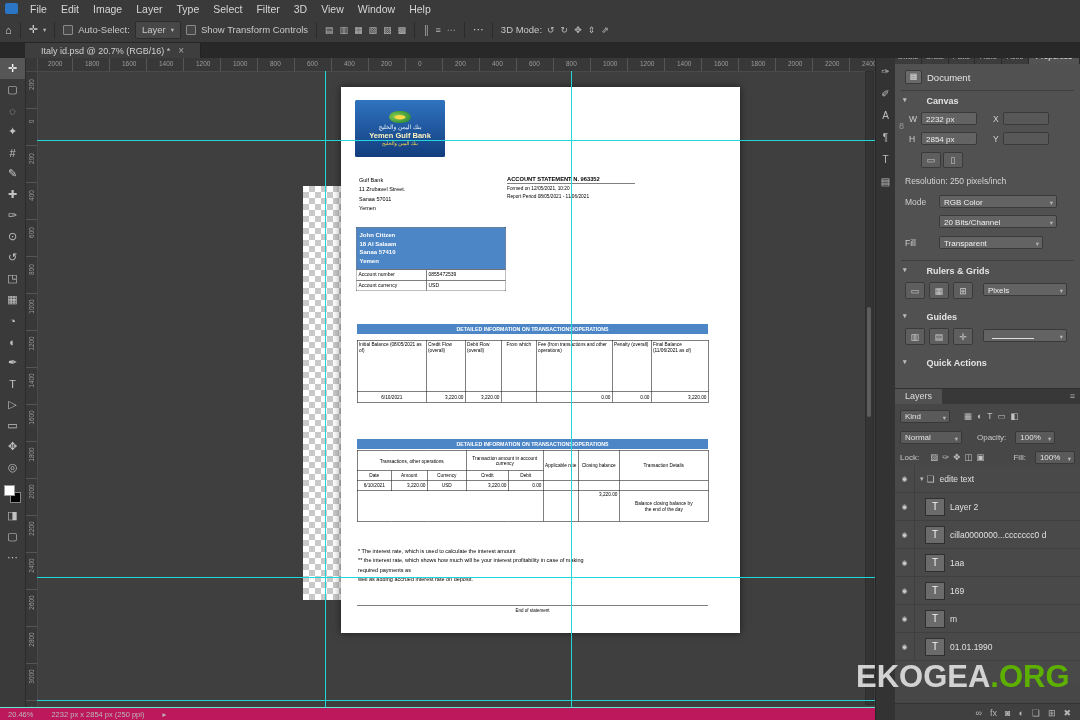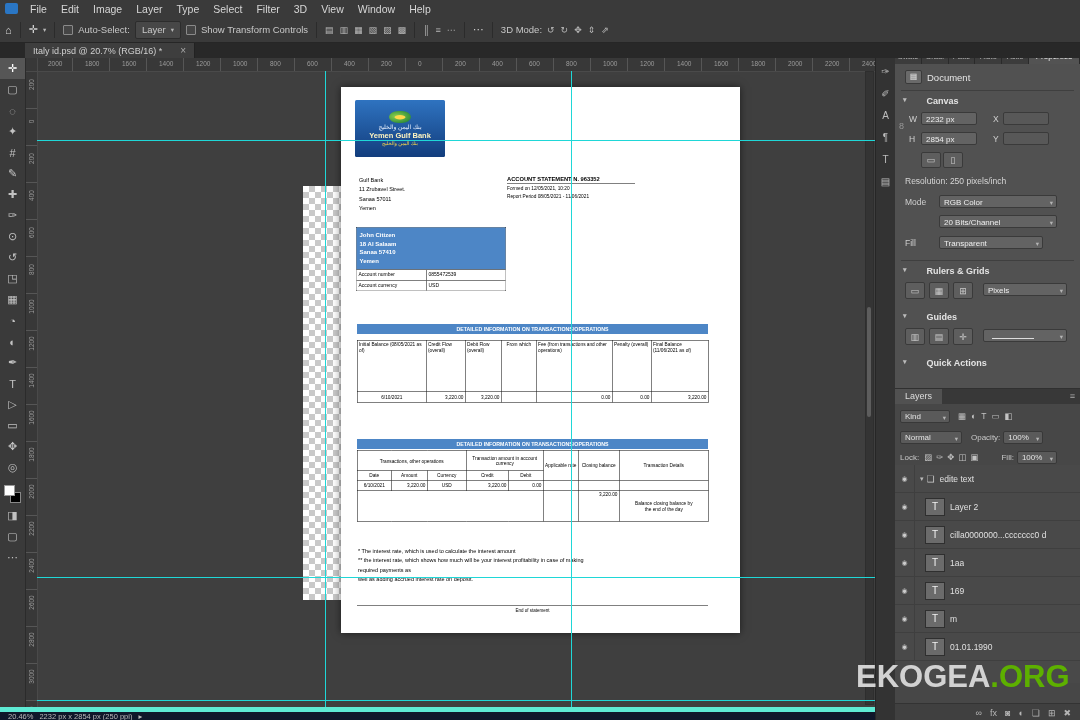--- a/index.html
+++ b/index.html
@@ -17,21 +17,21 @@
   .obar-sep{width:1px;height:16px;background:#2b2b2b;margin:0 3px;flex:none}
   .obar-icon{font-size:11px;color:#cfcfcf}
   .checkbox{display:inline-block;width:8px;height:8px;border:1px solid #8a8a8a;background:#454545;border-radius:1px;flex:none}
   .obar-dd{display:flex;align-items:center;gap:5px;background:#474747;border:1px solid #2c2c2c;
            border-radius:2px;height:16px;padding:0 6px;font-size:9.5px}
   .tiny-ch{font-size:6.5px;color:#b5b5b5}
   .icon-row{display:flex;gap:6px;align-items:center}
   .icon-row span{font-size:9px;color:#b9b9b9}
   .tabbar{position:absolute;left:0;top:43px;width:1080px;height:15px;background:#282828;z-index:10}
   .doctab{position:absolute;left:25px;top:0;height:15px;background:#3e3e3e;display:flex;align-items:center;
-          padding:0 8px;gap:18px;font-size:9px;color:#cfcfcf;border-right:1px solid #222}
+          padding:0 16px;gap:8px;font-size:9px;color:#cfcfcf;border-right:1px solid #222}
   .tabclose{color:#a8a8a8;font-size:10px}
   
   .toolbar{position:absolute;left:0;top:58px;width:25px;height:662px;background:#3a3a3a;border-right:1px solid #2b2b2b;z-index:5}
   .tool{width:25px;height:21px;display:flex;align-items:center;justify-content:center;font-size:11px;color:#c2c2c2}
   .tool.active{background:#565656;color:#fff}
   .swatches{position:relative;width:25px;height:22px;margin-top:5px}
   .sw-b{position:absolute;left:10px;top:9px;width:9px;height:9px;background:#000;border:1px solid #888}
   .sw-f{position:absolute;left:4px;top:2px;width:9px;height:9px;background:#fff;border:1px solid #999}
   
   .canvas{position:absolute;left:25px;top:58px;width:850px;height:649px;background:#3f3f3f;overflow:hidden}
@@ -122,21 +122,21 @@
   .picon{width:18px;height:15px;background:#5e5e5e;border:1px solid #3a3a3a;border-radius:2px;color:#ccc;
          font-size:9px;display:flex;align-items:center;justify-content:center;flex:none}
   .pdivider{position:absolute;left:6px;right:6px;height:1px;background:#3f3f3f}
   .guide-style-line{display:inline-block;width:42px;border-top:1px solid #ddd;margin-top:6px;margin-left:4px}
   
   .layers{position:absolute;left:0;top:345px;width:185px;height:332px;background:#474747;
           border-top:1px solid #303030;font-size:8.5px}
   .ltabrow{position:absolute;left:0;top:0;width:185px;height:15px;background:#383838}
   .ltab{position:absolute;left:0;top:0;height:15px;padding:0 10px;background:#515151;color:#ddd;font-size:9px;line-height:15px}
   .lmenu{position:absolute;right:5px;top:0;line-height:15px;color:#aaa;font-size:9px}
-  .lrow1{position:absolute;left:0;width:185px;height:16px;display:flex;align-items:center;gap:3px;
+  .lrow1{position:absolute;left:0;width:185px;height:16px;display:flex;align-items:center;gap:9px;
          padding:0 5px;box-sizing:border-box}
   .ldd{background:#5a5a5a;border:1px solid #383838;border-radius:2px;height:13px;font-size:8px;line-height:12px;
        padding:0 11px 0 4px;position:relative;color:#e2e2e2;box-sizing:border-box;flex:none}
   .lficon{font-size:8.5px;color:#c3c3c3}
   .llabel{font-size:8px;color:#c9c9c9;flex:none}
   .llist{position:absolute;left:0;top:76px;width:185px;height:218px;background:#494949;overflow:hidden}
   .layer-row{position:relative;height:27px;border-bottom:1px solid #3f3f3f;display:flex;align-items:center}
   .eyebox{width:19px;height:27px;border-right:1px solid #3f3f3f;display:flex;align-items:center;
           justify-content:center;font-size:7px;color:#ccc;flex:none}
   .thumb{width:18px;height:16px;margin:0 5px 0 10px;border:1px solid #2f2f2f;background:#6b6b6b;display:flex;
@@ -145,22 +145,22 @@
     background-image:linear-gradient(45deg,#bbb 25%,transparent 25%,transparent 75%,#bbb 75%),
                      linear-gradient(45deg,#bbb 25%,transparent 25%,transparent 75%,#bbb 75%);
     background-size:6px 6px;background-position:0 0,3px 3px}
   .lname{font-size:8.5px;color:#e0e0e0;white-space:nowrap;overflow:hidden}
   .grp-ch{font-size:7px;color:#bbb;margin:0 3px 0 5px;flex:none}
   .folder{font-size:9px;color:#ccc;margin-right:5px;flex:none}
   .lbottom{position:absolute;left:0;top:314px;width:185px;height:18px;display:flex;align-items:center;
            justify-content:flex-end;gap:8px;padding-right:9px;box-sizing:border-box;background:#404040;border-top:1px solid #333}
   .lbicon{font-size:9px;color:#b5b5b5}
   
-  .statusbar{position:absolute;left:0;top:707px;width:875px;height:13px;background:#0f172a;border-top:5px solid #5eead4;
-             display:flex;align-items:center;gap:6px;padding-left:8px;box-sizing:border-box;font-size:7.5px;color:#b9b9b9;z-index:6}
+  .statusbar{position:absolute;left:0;top:707px;width:875px;height:13px;background:#be185d;border-top:1px solid #5eead4;
+             display:flex;align-items:center;gap:18px;padding-left:8px;box-sizing:border-box;font-size:7.5px;color:#b9b9b9;z-index:6}
   .watermark{position:absolute;left:856px;top:659px;z-index:50;font-size:31px;font-weight:bold;white-space:nowrap}
   .wm-name{color:#d2d2d2}
   .wm-tld{color:#5db000}
 </style>
 </head>
 <body>
 
 <div class="app">
 
   <div class="menubar">

